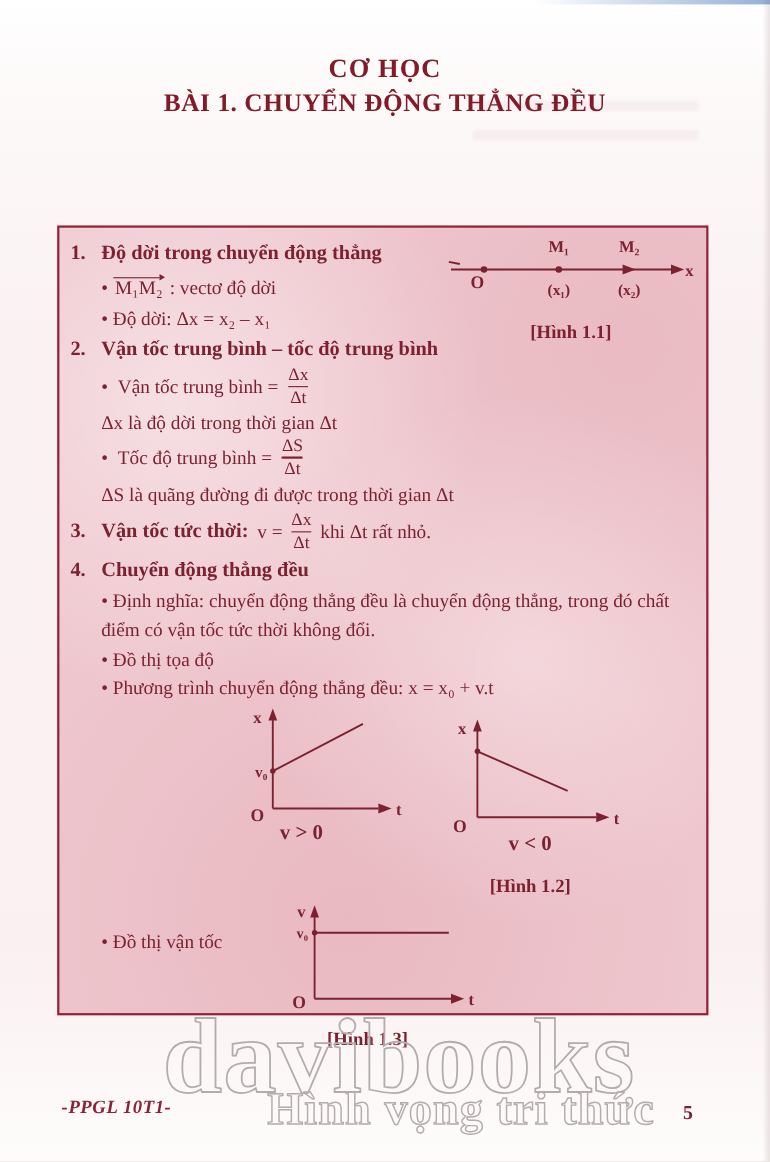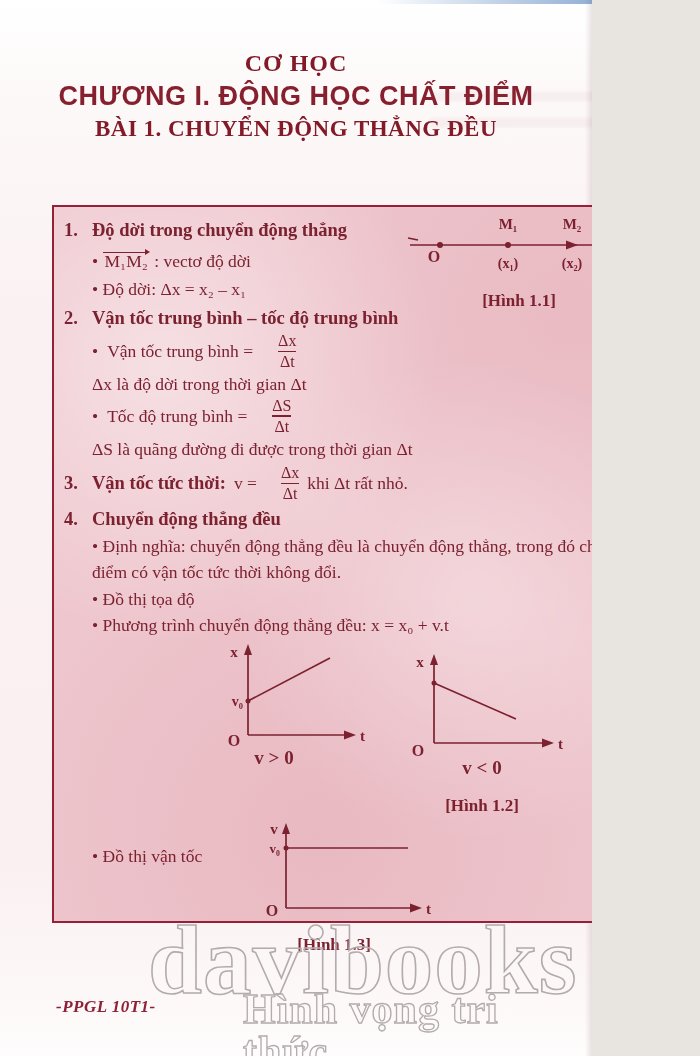--- a/index.html
+++ b/index.html
@@ -1,17 +1,17 @@
 <!DOCTYPE html>
 <html><head>
 <meta charset="utf-8">
 <style>
   html,body{margin:0;padding:0;background:#e8e4e0;}
   .page{
-    position:relative; width:592px; height:1056px; overflow:hidden;
+    position:relative; width:700px; height:1056px; overflow:hidden;
     background:linear-gradient(180deg,#ffffff 0%,#fdf9f9 8%,#faf1f2 30%,#faf0f1 82%,#fefcfc 100%);
     font-family:"Liberation Serif","DejaVu Serif",serif;
     color:#7b2130;
   }
   
   .edge-top{position:absolute;top:0;right:0;width:215px;height:4px;
     background:linear-gradient(90deg,rgba(130,165,210,0) 0%,rgba(110,150,200,.75) 100%);}
   .edge-right{position:absolute;top:0;right:0;width:7px;height:100%;
     background:linear-gradient(270deg,rgba(120,85,95,.16),rgba(120,85,95,0));}
   .bleed{position:absolute;pointer-events:none;filter:blur(1.6px);opacity:.5;
@@ -37,21 +37,21 @@
   .item{display:flex;margin-top:2px;}
   .num{width:28px;flex-shrink:0;font-weight:bold;font-size:18.5px;line-height:27px;}
   .content{flex:1;min-width:0;}
   .item-title{font-size:18.5px;font-weight:bold;line-height:27px;}
   .bullet{font-size:17.5px;line-height:28px;}
   .bullet::before{content:"• ";}
   .note{font-size:17.5px;line-height:26px;}
   .frac-row{display:flex;align-items:center;gap:9px;min-height:38px;font-size:17.5px;}
   .frac-row::before{content:"• ";}
   .frac{display:inline-flex;flex-direction:column;align-items:center;
-    font-size:16px;line-height:1.1;vertical-align:middle;margin-left:16px;}
+    font-size:16px;line-height:1.1;vertical-align:middle;}
   .fbar{align-self:stretch;height:1.6px;background:#7b2130;margin:1px 0;}
   .vec{position:relative;padding:0 2px;}
   .vec::before{content:"";position:absolute;left:0;right:5px;top:1px;border-top:1.4px solid #7b2130;}
   .vec::after{content:"";position:absolute;right:0;top:-2px;width:0;height:0;
     border-left:5px solid #7b2130;border-top:3.5px solid transparent;border-bottom:3.5px solid transparent;}
   .inline-row{display:flex;align-items:center;gap:8px;min-height:40px;flex-wrap:nowrap;}
   .inline-row .item-title{white-space:nowrap;text-align:center;}
   
   .fig11{position:absolute;top:8px;right:8px;width:230px;text-align:center;}
   svg text{fill:#7b2130;font-family:"Liberation Serif","DejaVu Serif",serif;font-weight:bold;}
@@ -90,21 +90,20 @@
 
   <div class="bleed" style="left:430px;top:92px;width:205px;height:45px;"></div>
   <div class="bleed" style="left:335px;top:330px;width:285px;height:110px;"></div>
   <div class="bleed" style="left:350px;top:452px;width:275px;height:45px;"></div>
   <div class="bleed" style="left:445px;top:600px;width:185px;height:140px;"></div>
   <div class="bleed" style="left:455px;top:758px;width:175px;height:85px;"></div>
   <div class="bleed" style="left:85px;top:862px;width:545px;height:55px;"></div>
 
   <div class="hdr">
     <div class="part-title">CƠ HỌC</div>
-    <div class="chapter-title">CHƯƠNG I. ĐỘNG HỌC CHẤT ĐIỂM</div>
     <div class="lesson-title">BÀI 1. CHUYỂN ĐỘNG THẲNG ĐỀU</div>
   </div>
 
   <div class="box">
 
     <div class="fig11">
       <svg width="230" height="58" viewBox="0 0 230 58">
         <line x1="4" y1="23" x2="14" y2="25"></line>
         <line x1="6" y1="30" x2="206" y2="30"></line>
         <polygon points="206,25.5 218,30 206,34.5"></polygon>

